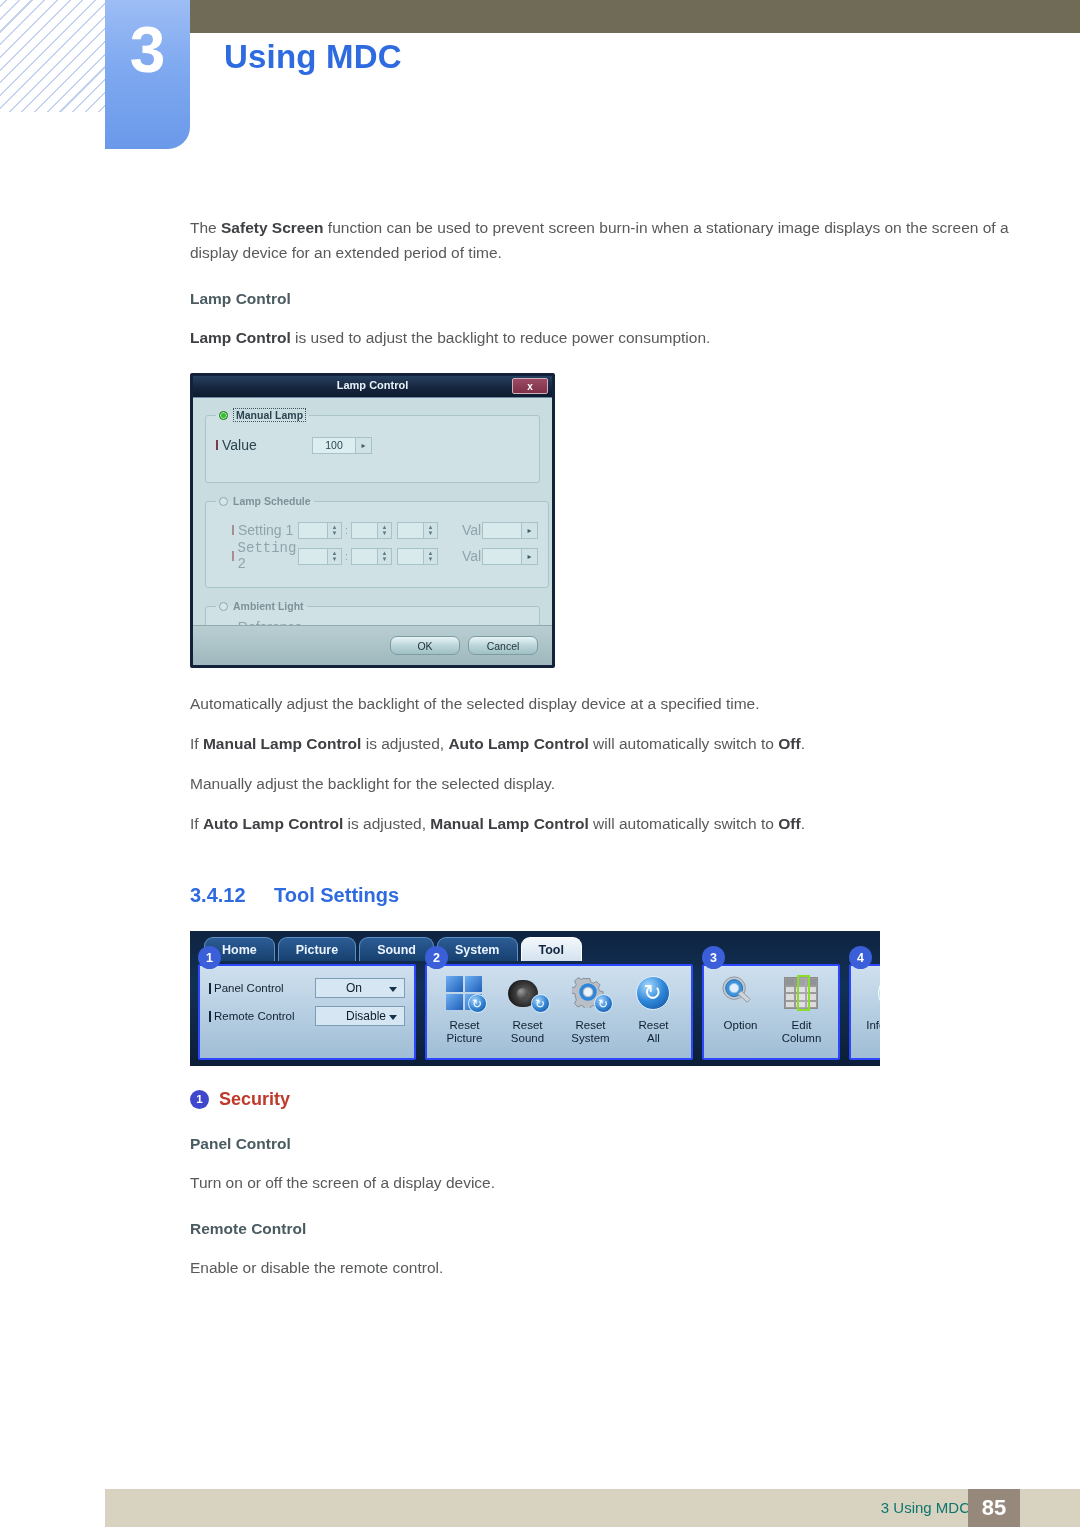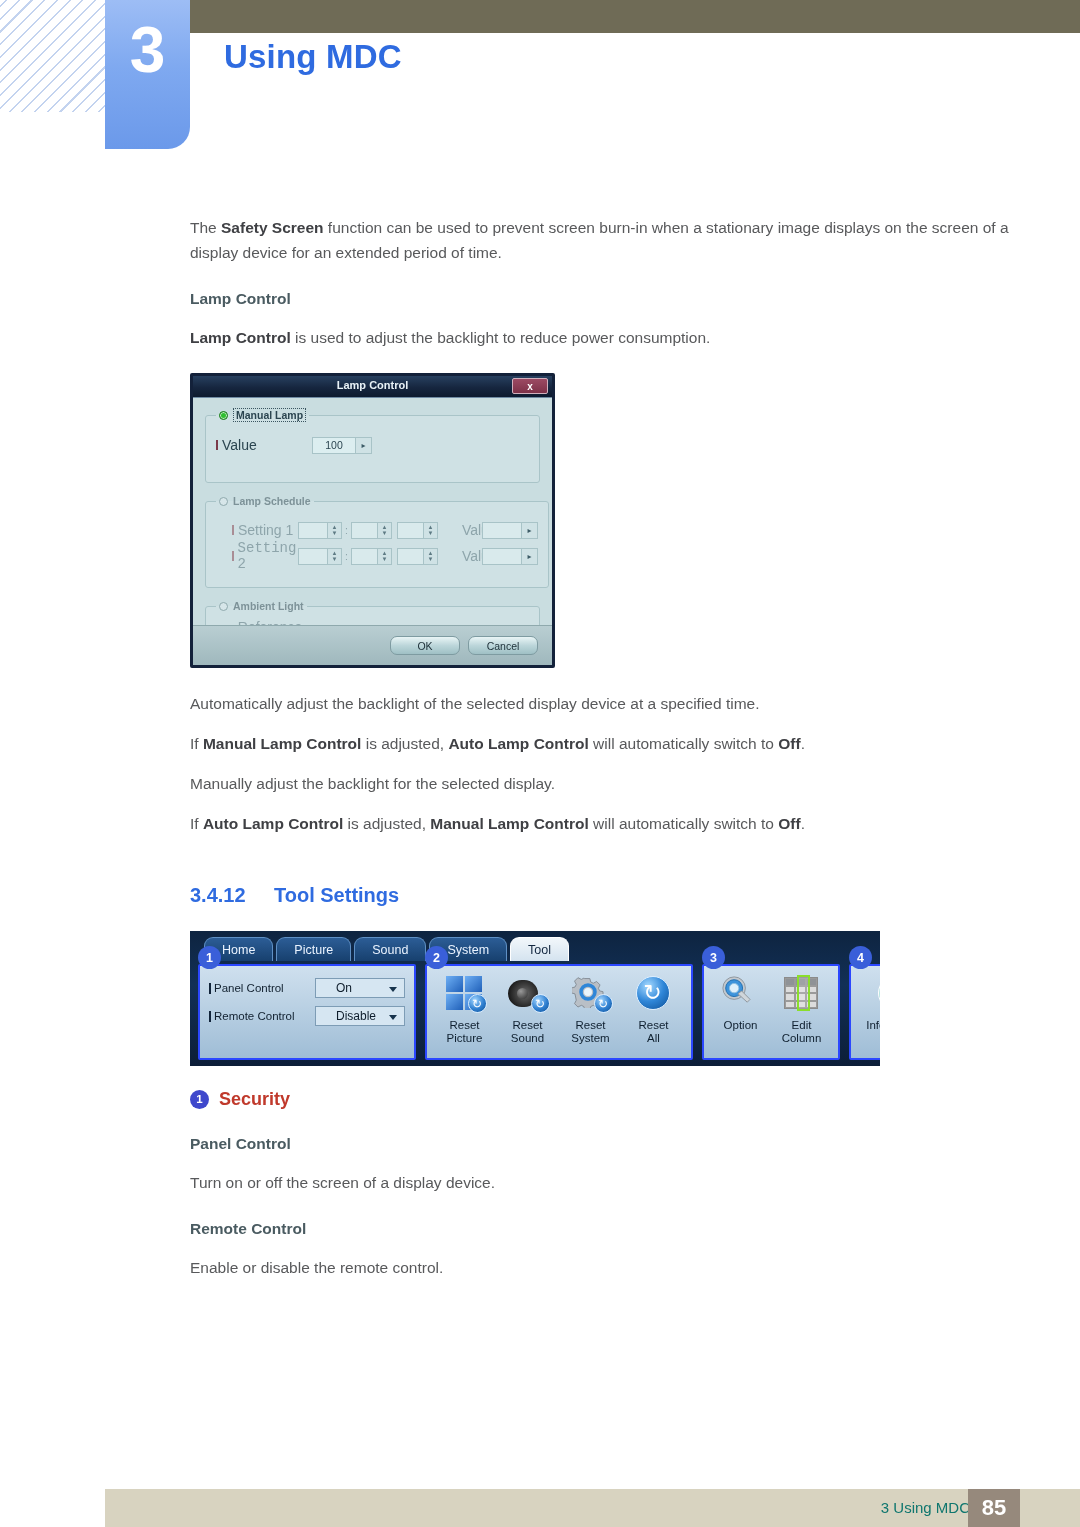--- a/index.html
+++ b/index.html
@@ -191,21 +191,21 @@
     background:linear-gradient(180deg,#0e2440 0%,#123056 40%,#0c1e38 100%);
     font-family:"Liberation Sans", sans-serif;
     overflow:hidden;
   }
   .tabs { position:absolute; left:14px; top:6px; display:flex; gap:3px; }
   .tab {
     height:24px; padding:0 17px;
     background:linear-gradient(180deg,#2c5d96 0%,#17406e 100%);
     border:1px solid #5f90c5; border-bottom:none;
     border-top-left-radius:9px; border-top-right-radius:9px;
-    color:#eaf3ff; font-size:12.5px; font-weight:normal;
+    color:#eaf3ff; font-size:12.5px; font-weight:bold;
     display:flex; align-items:center;
   }
   .tab.active {
     background:linear-gradient(180deg,#f2f7fb 0%,#d4e3ef 100%);
     color:#12263f; border-color:#ffffff;
   }
 
   .panels { position:absolute; left:8px; top:33px; display:flex; gap:9px; }
   .panel {
     border:2px solid #2b47ff; border-radius:2px;
@@ -224,21 +224,21 @@
   
   #panel-1 { width:218px; padding:9px 9px 0 9px; }
   .ctl-row { display:flex; align-items:center; height:26px; margin-bottom:2px; }
   .ctl-label {
     font-size:11.5px; color:#11202f; width:106px;
     display:flex; align-items:center; gap:3px; font-weight:normal;
   }
   .ctl-label .tick { display:inline-block; width:2px; height:11px; background:#11243a; }
   .ctl-combo {
     flex:1; height:20px; background:#d6e6f2; border:1px solid #7d9cb5;
-    position:relative; display:flex; align-items:center; padding-left:20px;
+    position:relative; display:flex; align-items:center; padding-left:30px;
     font-size:12px; color:#0e1d2c;
   }
   .ctl-combo .arrow {
     position:absolute; right:7px; top:8px;
     width:0;height:0;border-left:4px solid transparent;border-right:4px solid transparent;
     border-top:5px solid #17334c;
   }
 
   
   .icon-panel { display:flex; align-items:flex-start; padding:7px 6px 0 6px; }

